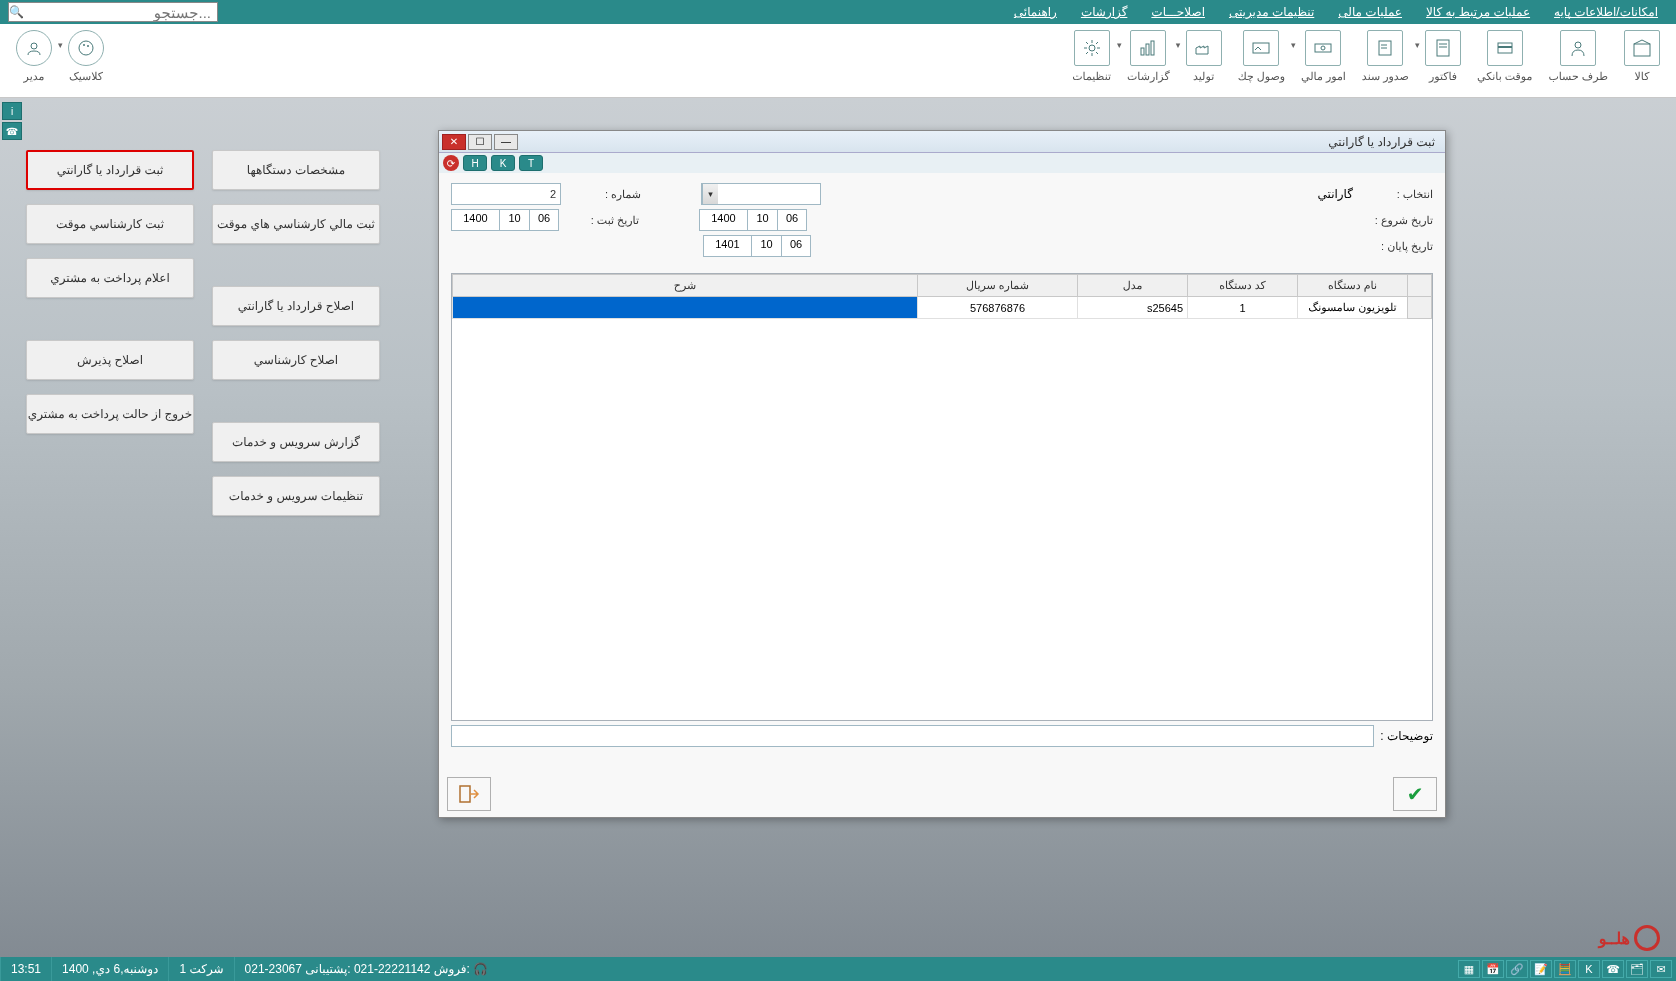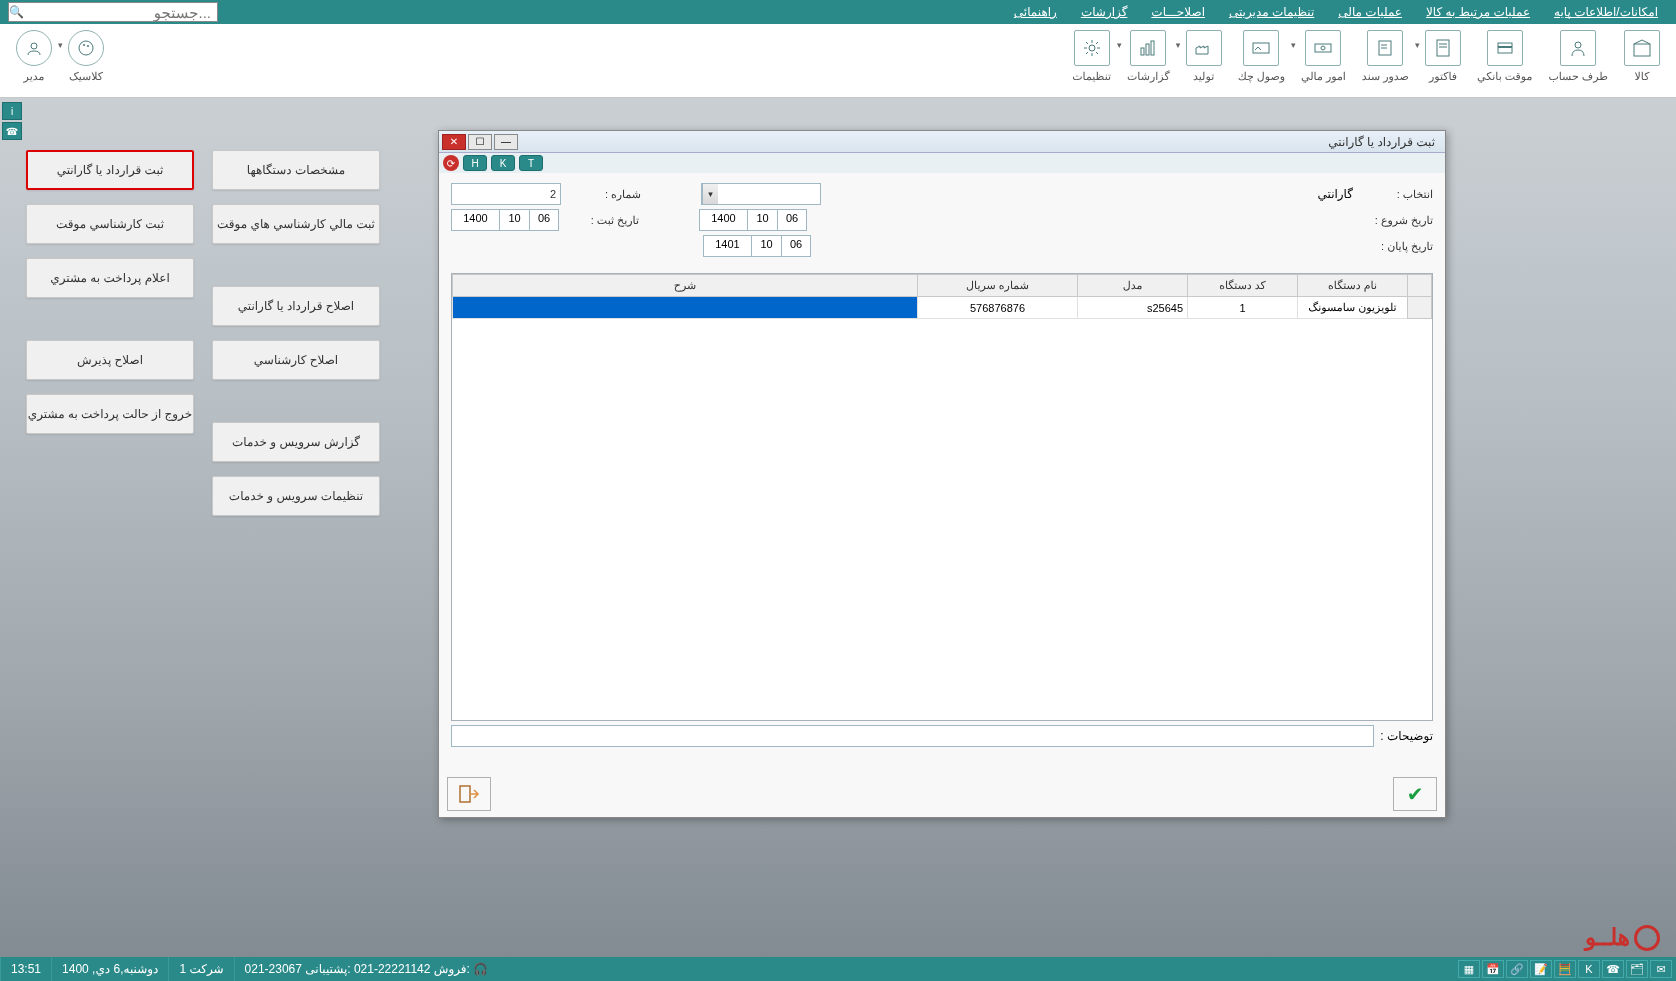--- a/index.html
+++ b/index.html
@@ -55,21 +55,21 @@
 .grid .rowhead { width: 24px; background: #f0f0f0; border: 1px solid #c8c8c8; }
 
 .desc-row { margin: 4px 12px; display: flex; align-items: center; gap: 6px; }
 .desc-row .dfld { flex: 1; border: 1px solid #a0b8c4; background: #fff; height: 22px; }
 
 .dialog .footer { position: absolute; bottom: 6px; left: 8px; right: 8px; display: flex; justify-content: space-between; }
 .dialog .footer .fbtn { width: 44px; height: 34px; border: 1px solid #b0b0b0; background: #f8f8f8; display: flex; align-items: center; justify-content: center; font-size: 20px; cursor: pointer; }
 .dialog .footer .fbtn.ok { color: #1a9e3e; }
 .dialog .footer .fbtn.exit { color: #b07030; }
 
-.logo { position: absolute; bottom: 30px; right: 16px; color: #c9302c; font-size: 23px; font-weight: bold; display: flex; align-items: center; gap: 4px; }
+.logo { position: absolute; bottom: 30px; right: 16px; color: #c9302c; font-size: 16px; font-weight: bold; display: flex; align-items: center; gap: 4px; }
 .logo .lg { width: 26px; height: 26px; border: 3px solid #c9302c; border-radius: 50%; position: relative; }
 
 .statusbar { position: absolute; bottom: 0; left: 0; right: 0; height: 24px; background: #2a8a8a; color: #fff; display: flex; align-items: center; font-size: 12px; direction: ltr; }
 .statusbar .sb-cell { padding: 12px 10px; border-left: 1px solid #3a9a9a; height: 100%; display: flex; align-items: center; }
 .statusbar .sb-icons { margin-left: auto; display: flex; gap: 2px; padding: 0 4px; }
 .statusbar .sb-icons .sbi { width: 22px; height: 18px; border: 1px solid #4aa; display: flex; align-items: center; justify-content: center; font-size: 11px; }
 
 svg { display: block; }
 </style>
 </head>

